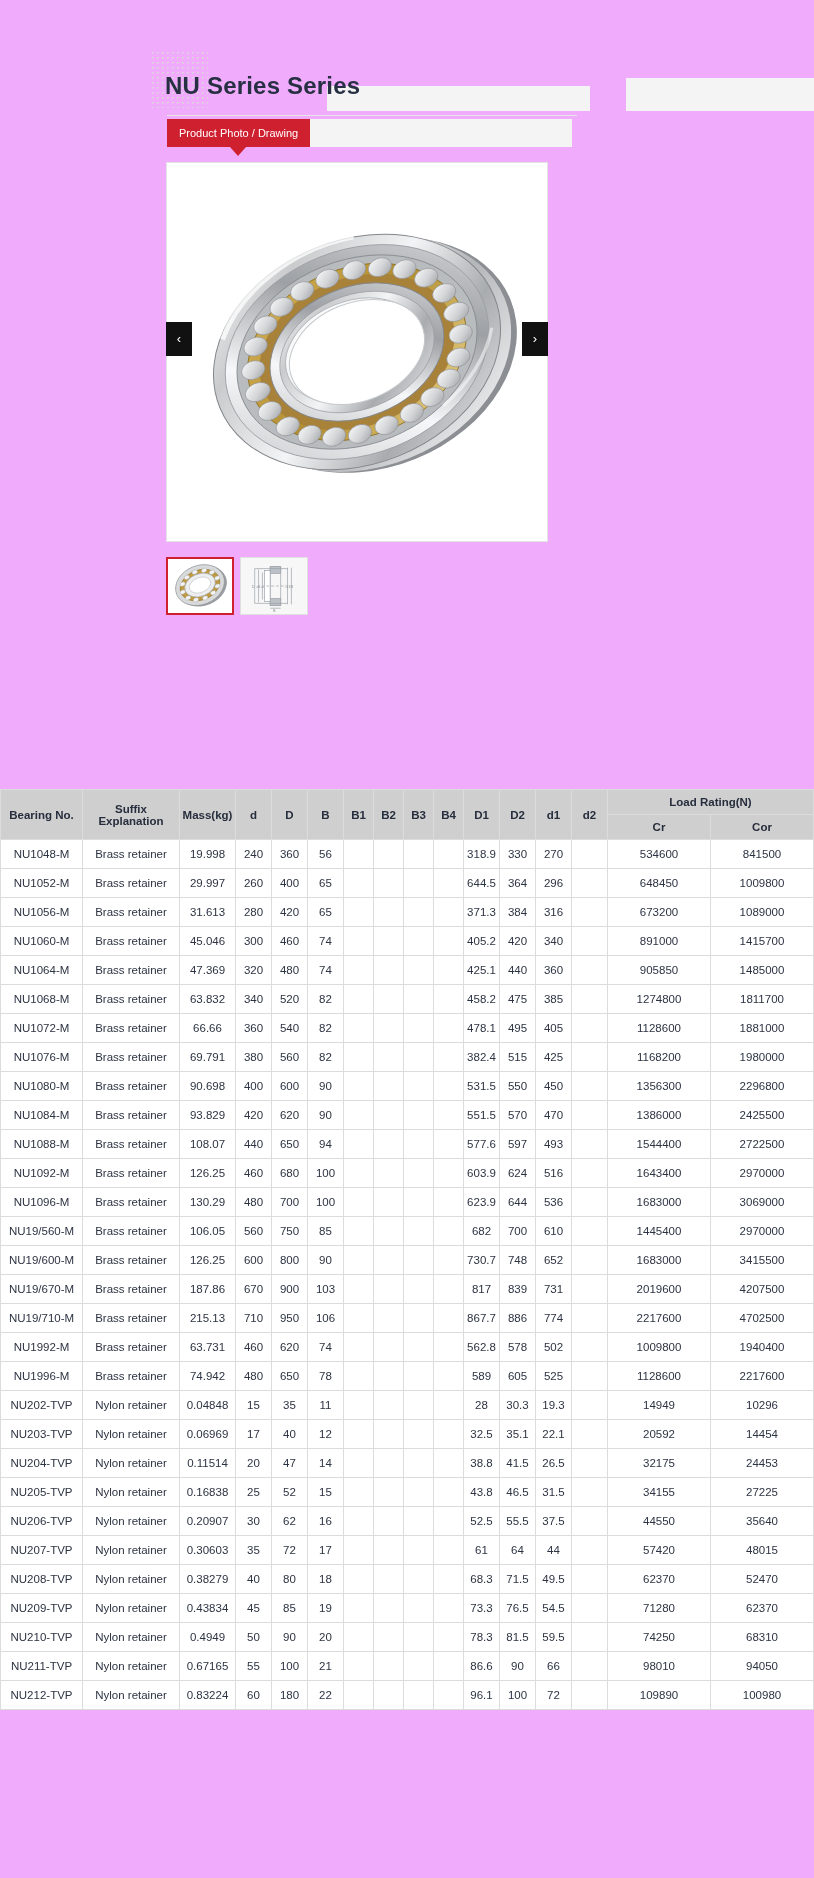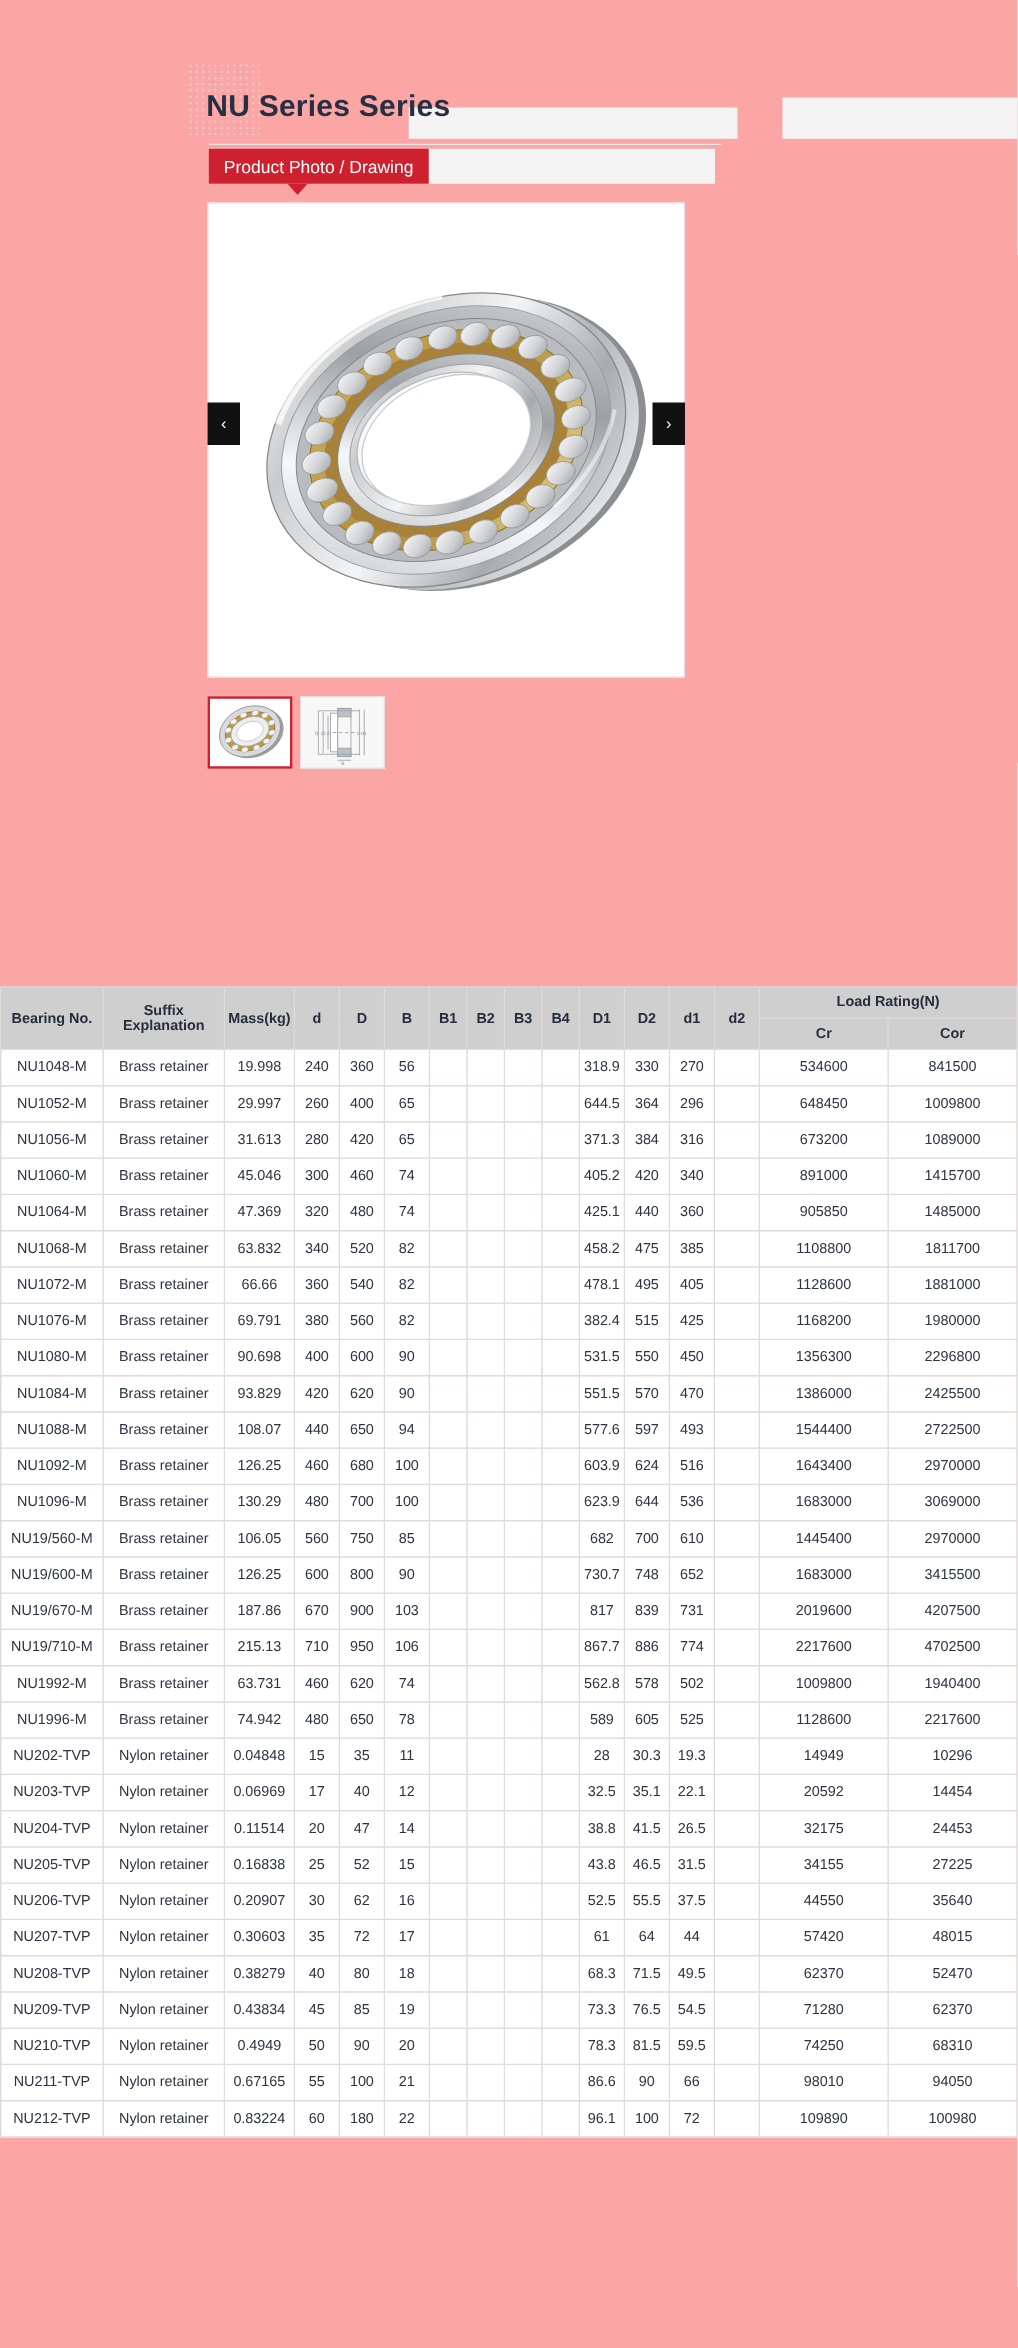--- a/index.html
+++ b/index.html
@@ -3,21 +3,21 @@
 <meta charset="utf-8">
 <style>
   * { box-sizing: border-box; }
   html, body {
     margin: 0; padding: 0;
     width: 814px; height: 1878px;
     background: #ffffff;
     font-family: "Liberation Sans", sans-serif;
     color: #2c3342;
   }
-  .page { position: relative; width: 814px; height: 1878px; overflow: hidden; background:#fca5a5; }
+  .page { position: relative; width: 814px; height: 1878px; overflow: hidden; background:#f0abfc; }
 
   
   .dot-grid {
     position: absolute; left: 150px; top: 50px;
     width: 58px; height: 58px;
     background-image: radial-gradient(#d8d8d8 1px, transparent 1px);
     background-size: 5px 5px;
     opacity: .85;
   }
 
@@ -45,21 +45,21 @@
 
   
   .tab-bar {
     position: absolute; left: 167px; top: 119px; width: 405px; height: 28px;
     background: #f4f4f4;
   }
   .tab-active {
     position: absolute; left: 167px; top: 119px;
     height: 28px; padding: 0 12px;
     background: #cf2030; color: #fff;
-    font-size: 14px; line-height: 28px; white-space: nowrap;
+    font-size: 11px; line-height: 28px; white-space: nowrap;
   }
   .tab-arrow {
     position: absolute; left: 230px; top: 147px;
     width: 0; height: 0;
     border-left: 8px solid transparent;
     border-right: 8px solid transparent;
     border-top: 9px solid #cf2030;
   }
 
   
@@ -419,21 +419,21 @@
             <td class="c-dim">520</td>
             <td class="c-dim">82</td>
             <td class="c-num"></td>
             <td class="c-num"></td>
             <td class="c-num"></td>
             <td class="c-num"></td>
             <td class="c-dim">458.2</td>
             <td class="c-dim">475</td>
             <td class="c-dim">385</td>
             <td class="c-dim"></td>
-            <td class="c-load">1108800</td>
+            <td class="c-load">1274800</td>
             <td class="c-load">1811700</td>
           </tr>
           <tr>
             <td class="c-bearing">NU1072-M</td>
             <td class="c-suffix">Brass retainer</td>
             <td class="c-mass">66.66</td>
             <td class="c-dim">360</td>
             <td class="c-dim">540</td>
             <td class="c-dim">82</td>
             <td class="c-num"></td>

